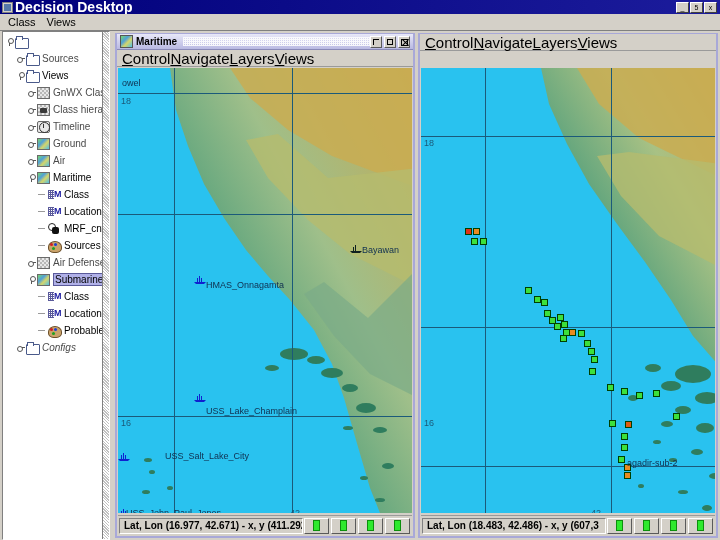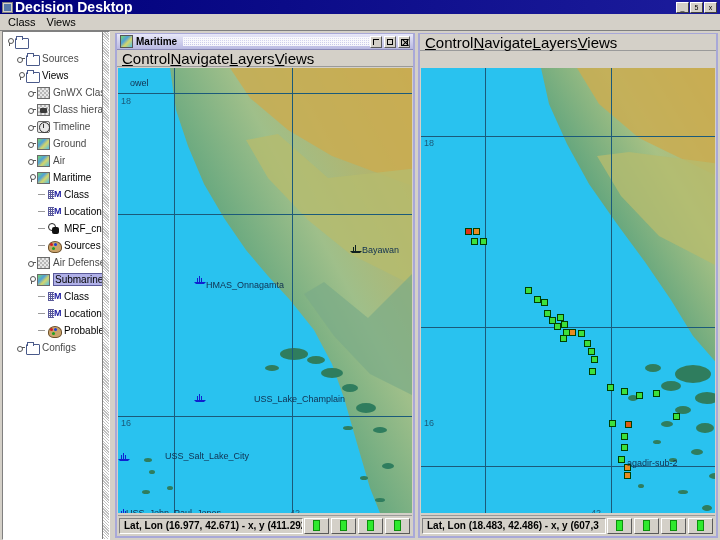--- a/index.html
+++ b/index.html
@@ -568,21 +568,21 @@
           <div class="tnode" style="padding-left: 35px;">
             <span class="handle leaf"></span>
             <span class="tico grid"></span>
             <span class="tlabel">Location</span>
           </div>
           <div class="tnode" style="padding-left: 35px;">
             <span class="handle leaf"></span>
             <span class="tico palette"></span>
             <span class="tlabel">Probable I</span>
           </div>
-          <div class="tnode dim" style="padding-left: 13px;">
+          <div class="tnode dim" style="padding-left: 13px; font-style: italic;">
             <span class="handle closed"></span>
             <span class="tico folder"></span>
             <span class="tlabel">Configs</span>
           </div>
         </div>
       <div class="tree-scroll"></div>
     </div>
 
     <div class="frame" style="left:115px; top:2px; width:300px; height:505px;">
       <div class="frame-title">
@@ -657,23 +657,23 @@
         <svg class="ship-icon" style="left:0px; top:384px;" viewBox="0 0 12 9">
           <path d="M0,7 L12,7 L10,9 L2,9 Z M3,7 L3,3 L4,3 L4,7 M5,7 L5,1 L6,1 L6,7 M7,7 L7,3 L8,3 L8,7" fill="#1020d0"></path>
         </svg>
         <svg class="ship-icon" style="left:0px; top:440px;" viewBox="0 0 12 9">
           <path d="M0,7 L12,7 L10,9 L2,9 Z M3,7 L3,3 L4,3 L4,7 M5,7 L5,1 L6,1 L6,7 M7,7 L7,3 L8,3 L8,7" fill="#1020d0"></path>
         </svg>
         <svg class="ship-icon" style="left:232px; top:176px;" viewBox="0 0 12 9">
           <path d="M0,7 L12,7 L10,9 L2,9 Z M3,7 L3,3 L4,3 L4,7 M5,7 L5,1 L6,1 L6,7" fill="#102020"></path>
         </svg>
 
-        <div class="maplabel" id="m-lbl-0" style="left: 12px; top: 10px; text-align: center;">owel</div>
+        <div class="maplabel" id="m-lbl-0" style="left: 4px; top: 10px; text-align: center;">owel</div>
         <div class="maplabel" id="m-lbl-1" style="left: 88px; top: 212px;">HMAS_Onnagamta</div>
-        <div class="maplabel" id="m-lbl-2" style="left: 88px; top: 326px; margin-left: 48px;">USS_Lake_Champlain</div>
+        <div class="maplabel" id="m-lbl-2" style="left: 88px; top: 338px;">USS_Lake_Champlain</div>
         <div class="maplabel" id="m-lbl-3" style="left: 12px; top: 383px; padding-left: 35px;">USS_Salt_Lake_City</div>
         <div class="maplabel" id="m-lbl-4" style="left: 8px; top: 440px;">USS_John_Paul_Jones</div>
         <div class="maplabel" id="m-lbl-5" style="left: 244px; top: 177px;">Bayawan</div>
 
         <div class="ticklabel" id="m-tick-0" style="left: 3px; top: 28px;">18</div>
         <div class="ticklabel" id="m-tick-1" style="left: 3px; top: 350px;">16</div>
         <div class="ticklabel" id="m-tick-2" style="left: 172px; top: 440px;">42</div>
       </div>
 
       <div class="frame-status">

